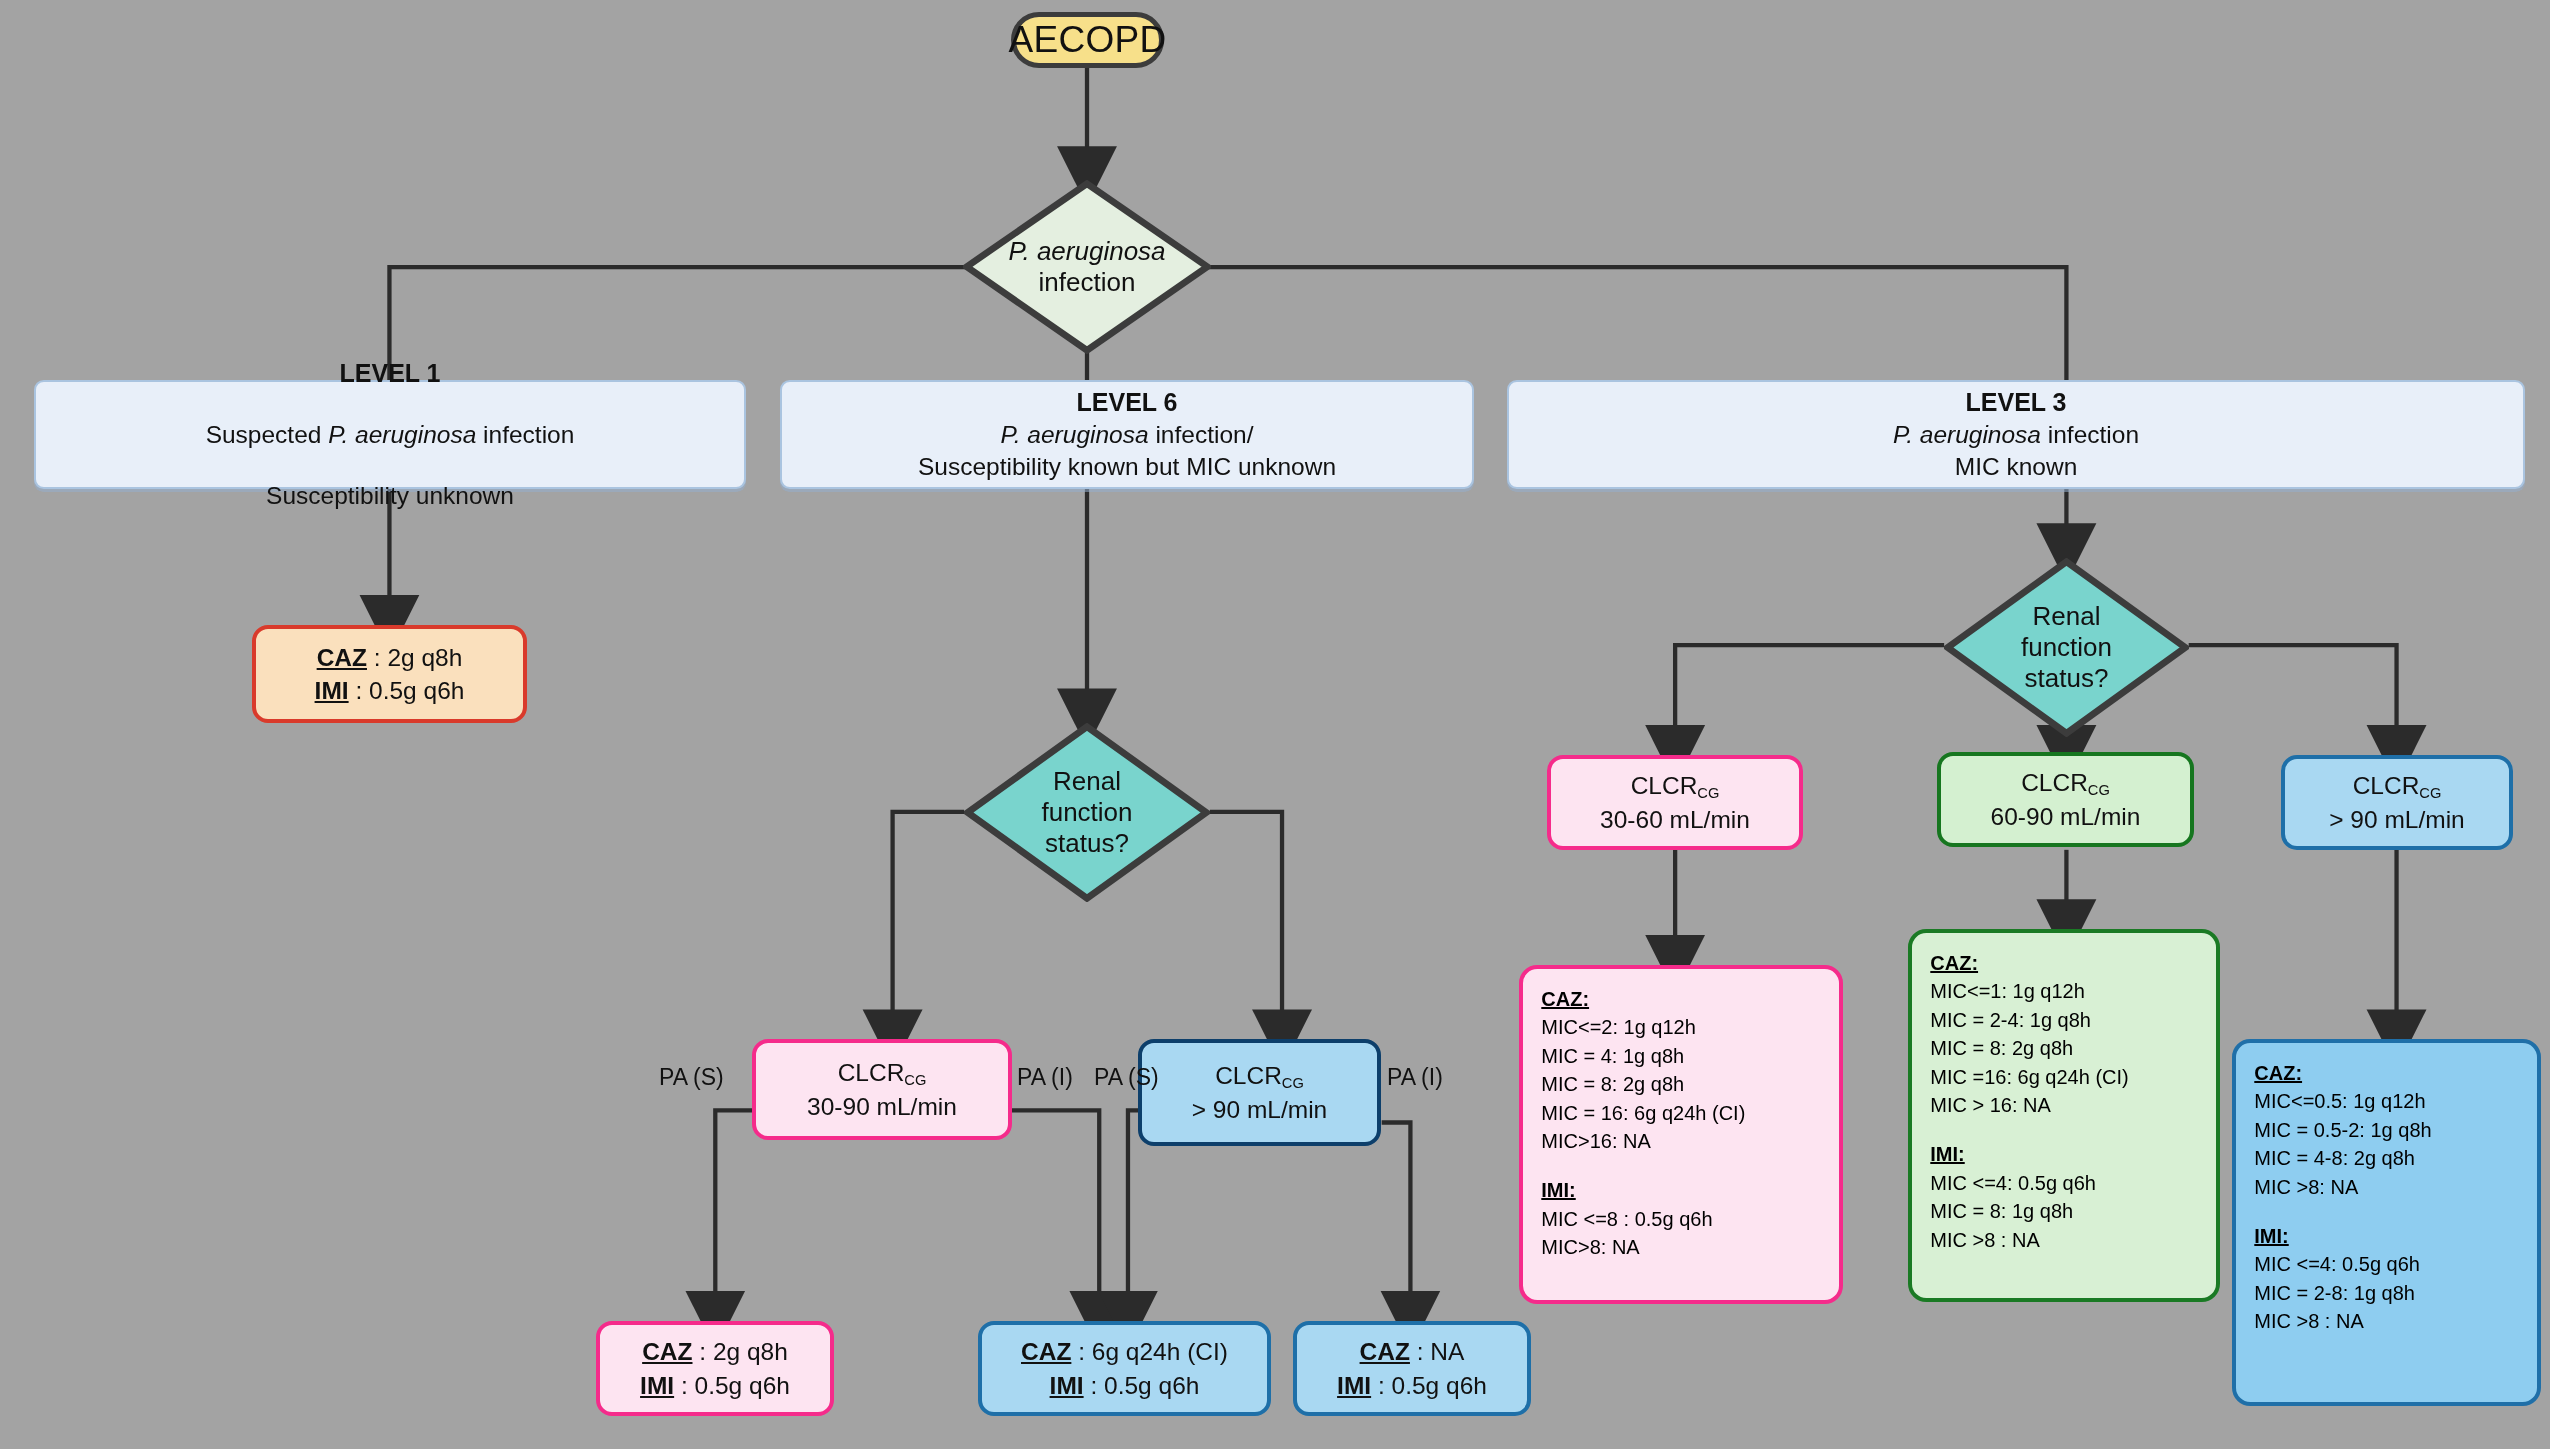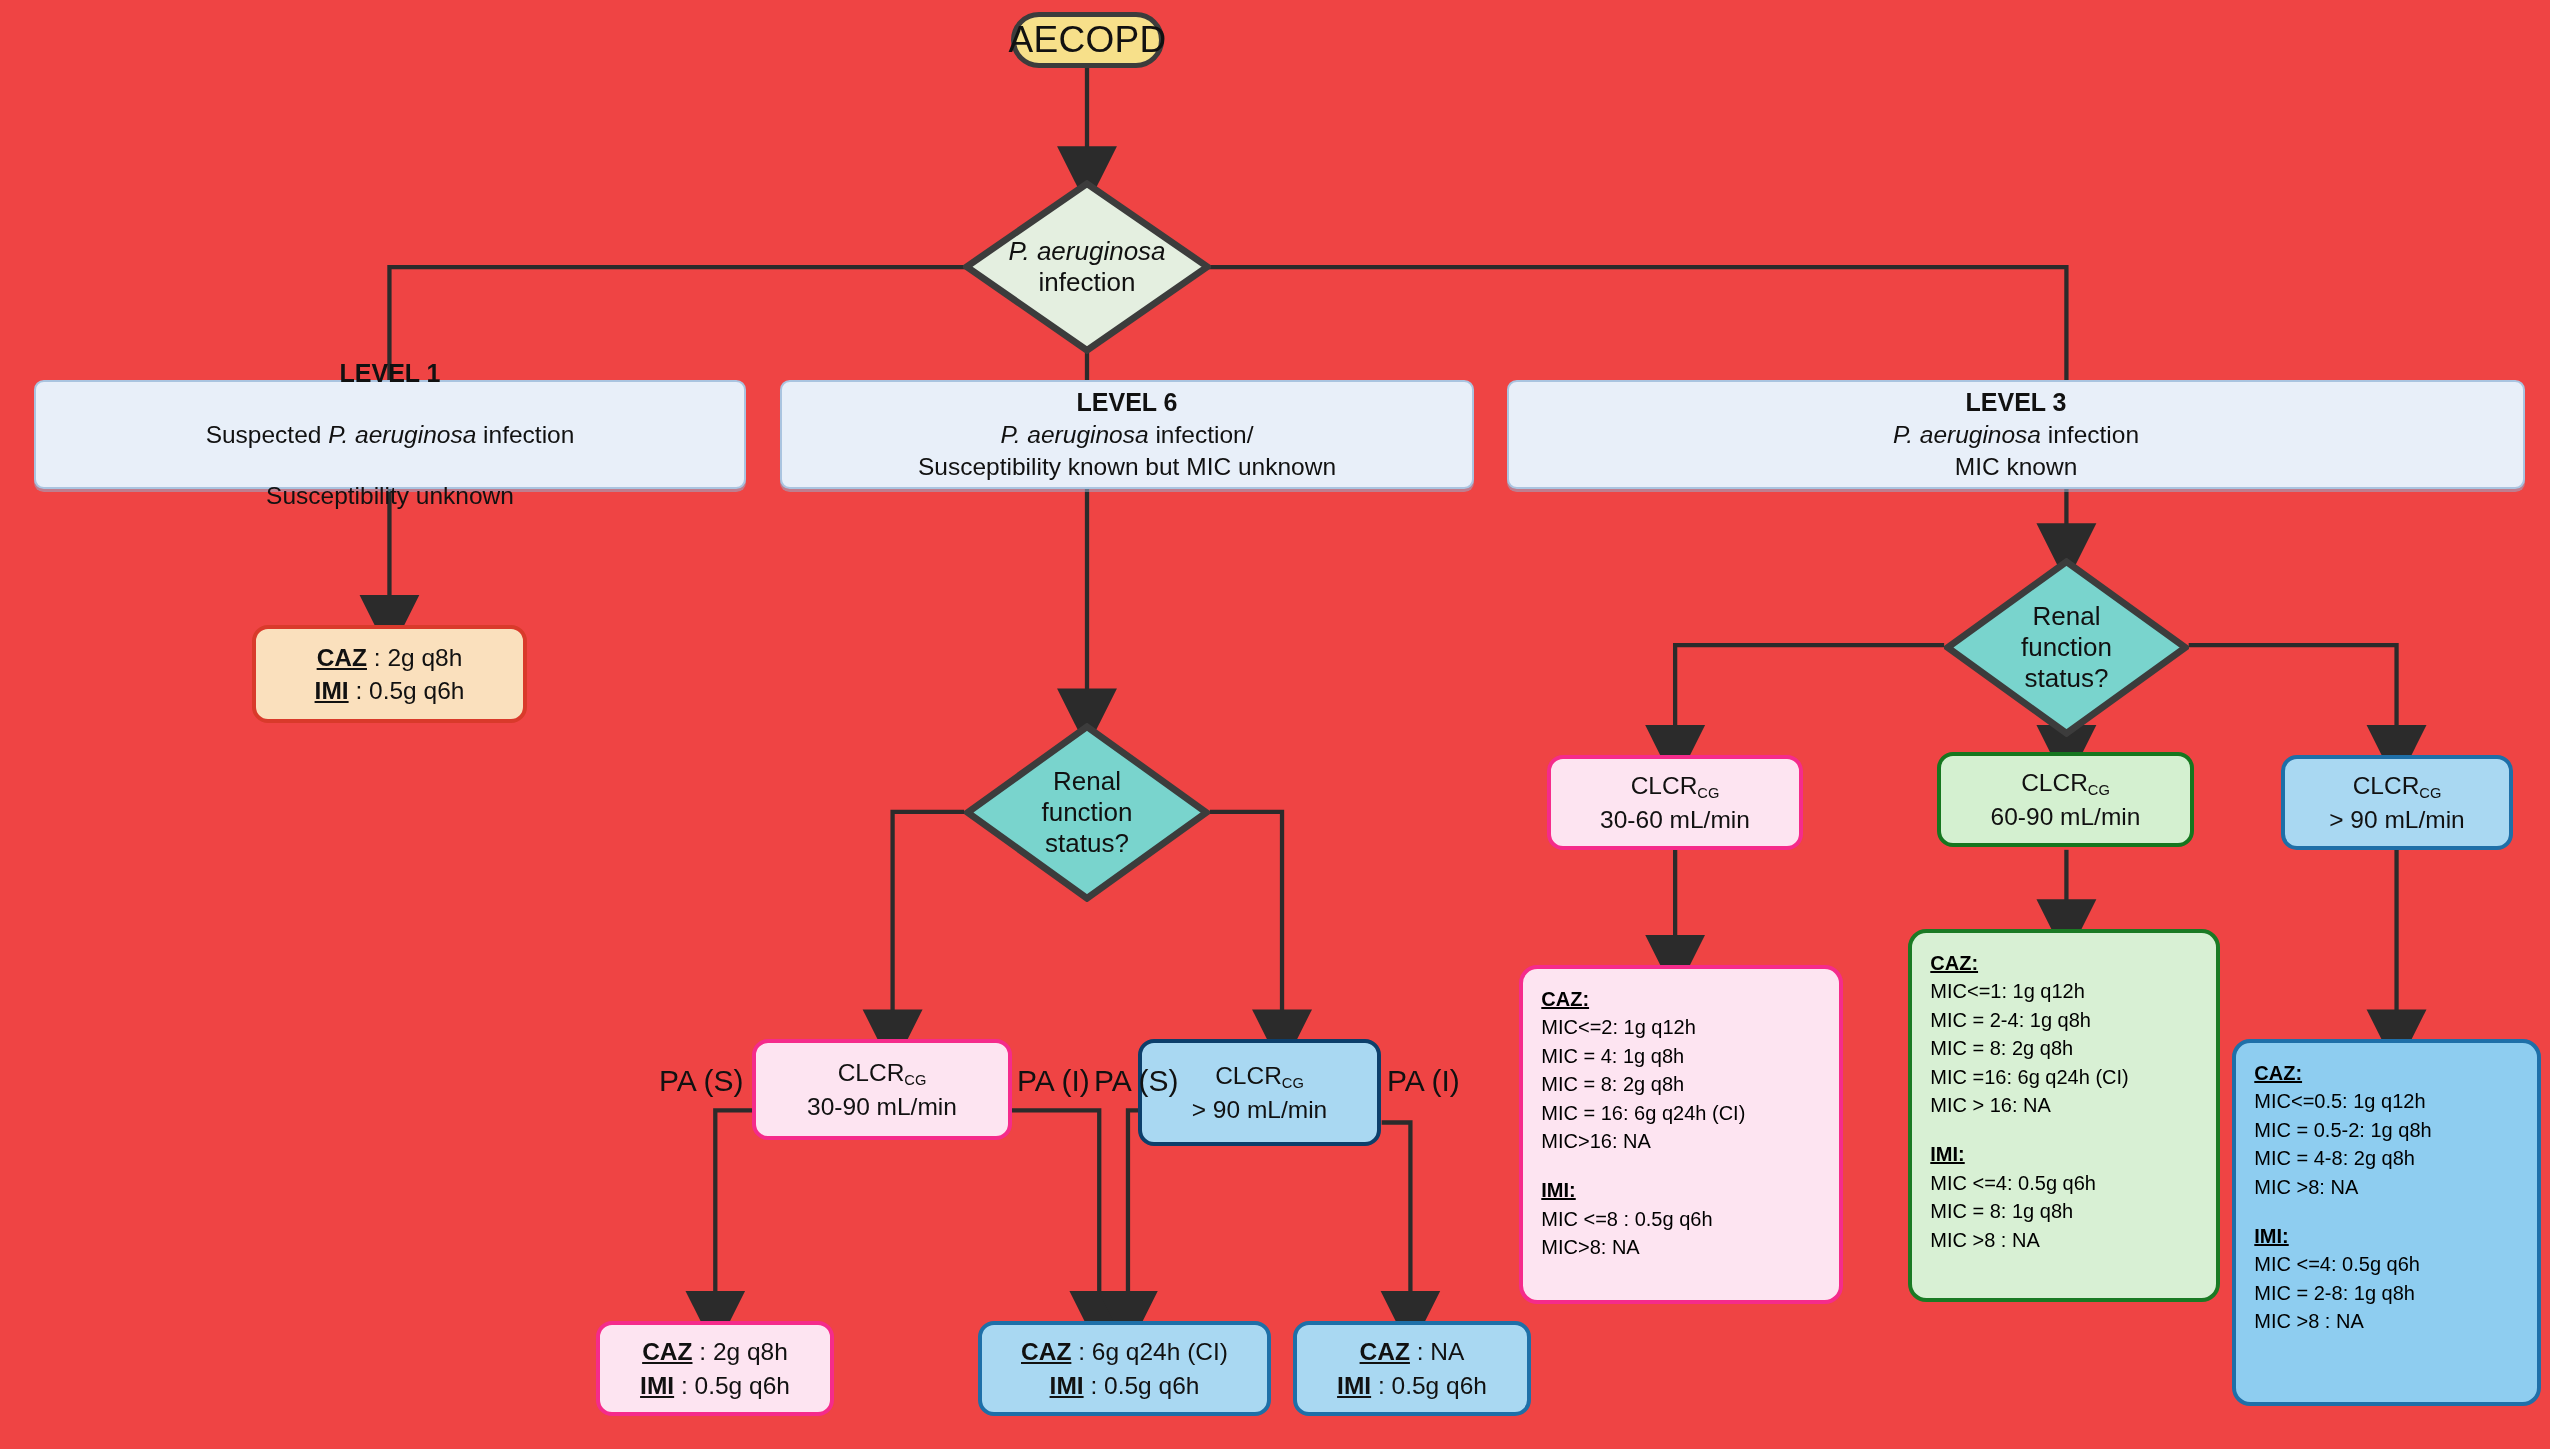--- a/index.html
+++ b/index.html
@@ -1,18 +1,18 @@
 <!DOCTYPE html>
 <html style="font-size:9.8px"><head>
 <meta charset="utf-8">
 <title>AECOPD Antibiotic Dosing Flowchart</title>
 <style>
   html,body{margin:0;padding:0;background:#ffffff;}
   body{font-family:"Liberation Sans","DejaVu Sans",sans-serif;}
-  #stage{position:relative;width:2550px;height:1449px;background:#ef4444;overflow:hidden;}
+  #stage{position:relative;width:2550px;height:1449px;background:#a3a3a3;overflow:hidden;}
   svg.edges{position:absolute;left:0;top:0;width:2550px;height:1449px;pointer-events:none;}
 
   .node{position:absolute;box-sizing:border-box;display:flex;flex-direction:column;
         align-items:center;justify-content:center;text-align:center;color:#111;}
 
   
   .pill{background:#f7e08a;border:5.5px solid #3c3c3c;border-radius:611px;
         font-size:37px;letter-spacing:0.3px;}
 
   
@@ -42,21 +42,21 @@
   .panel{position:absolute;box-sizing:border-box;border-radius:18.3px;
          padding:16px 16px 16px 18.3px;font-size:20px;line-height:1.42;text-align:left;}
   .panel.pink{background:#fde4f1;border:4.3px solid #f52b8b;}
   .panel.green{background:#d8f0d4;border:4.3px solid #1a7a24;}
   .panel.blue{background:#8ecdf0;border:4.3px solid #1f6fa8;}
   .panel .hd{font-weight:bold;text-decoration:underline;}
   .panel .b{font-weight:normal;}
   .panel .gap{height:21px;}
 
   
-  .elabel{position:absolute;font-size:30px;color:#111;white-space:nowrap;}
+  .elabel{position:absolute;font-size:23px;color:#111;white-space:nowrap;}
 
   sub{font-size:0.60em;vertical-align:baseline;position:relative;bottom:-0.22em;}
 </style>
 </head>
 <body>
 
 <div id="stage">
 
   <svg class="edges" viewBox="0 0 4171 2370">
     <defs>

